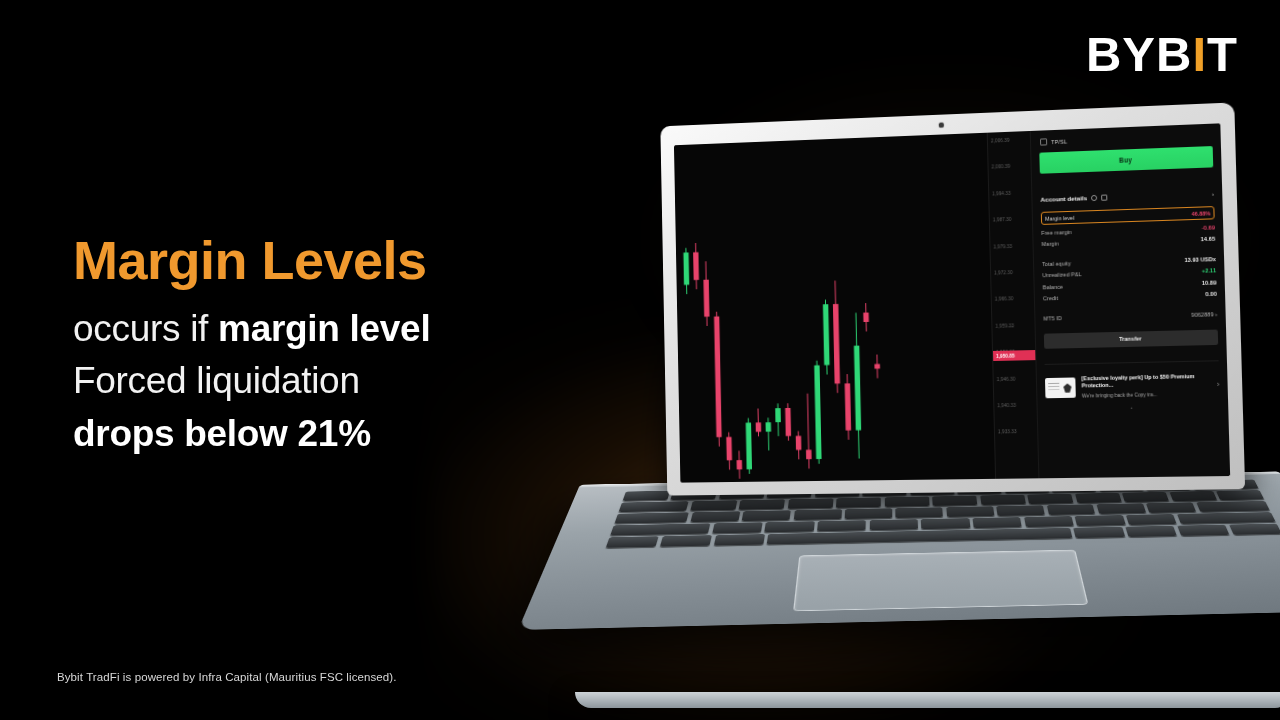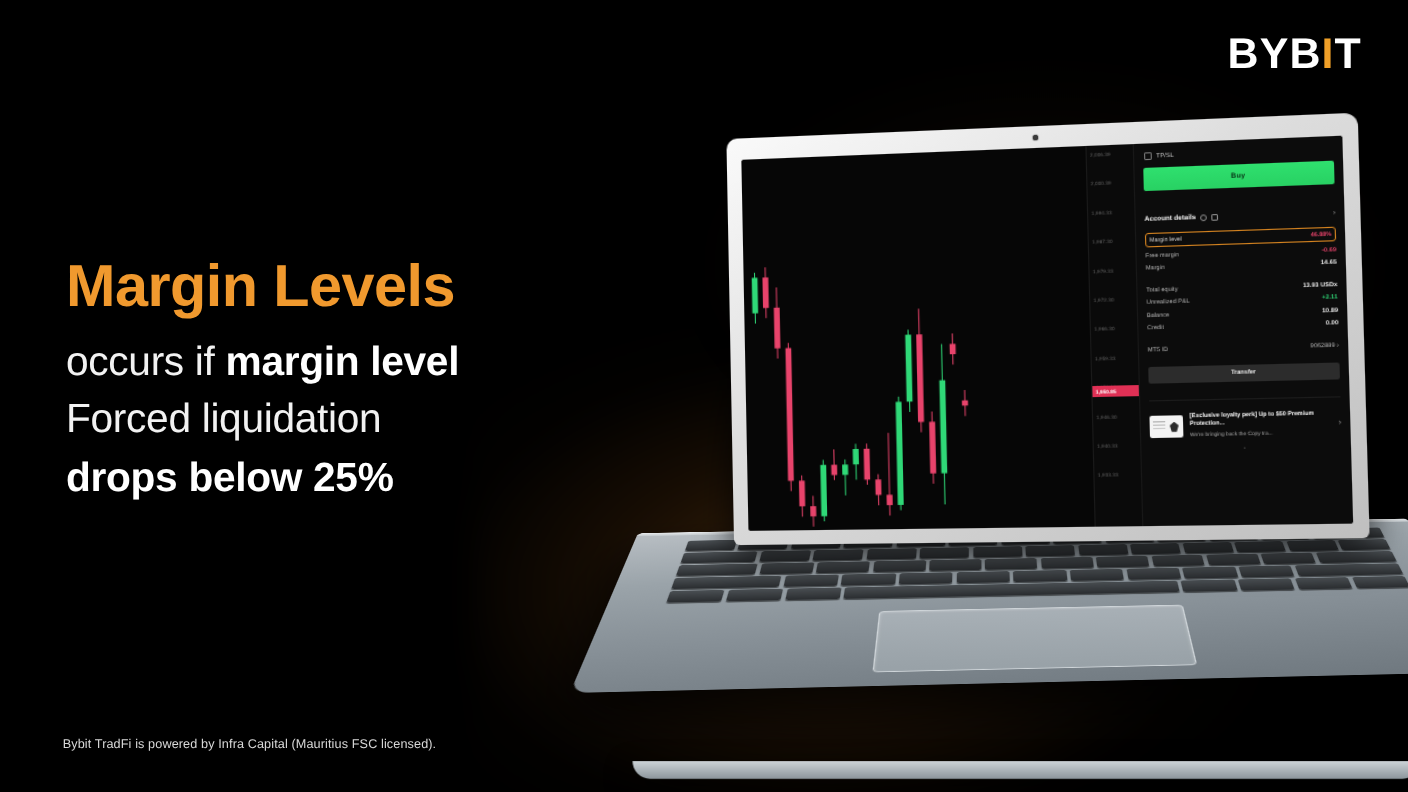--- a/index.html
+++ b/index.html
@@ -19,27 +19,27 @@
   }
   .glow-top{
     position:absolute; left:640px; top:60px; width:620px; height:300px;
     background:radial-gradient(ellipse at 50% 60%, rgba(70,45,15,.38) 0%, rgba(35,22,8,.16) 45%, rgba(0,0,0,0) 72%);
     filter:blur(20px); pointer-events:none;
   }
 
   
   .logo{
     position:absolute; right:42px; top:30px;
-    font-size:39px; font-weight:700; letter-spacing:1px;
+    font-size:49px; font-weight:700; letter-spacing:1px;
     color:#fff; display:flex; align-items:center; line-height:1;
   }
   .logo .acc{ color:#f0a028; }
 
   
-  .copy{ position:absolute; left:60px; top:232px; width:520px; }
+  .copy{ position:absolute; left:73px; top:232px; width:520px; }
   .headline{
     font-size:54px; font-weight:700; color:#f0992e; line-height:1.05;
     letter-spacing:-.5px; margin-bottom:14px;
   }
   .sub{
     font-size:37px; font-weight:400; color:#f2f2f2; line-height:1.42;
     letter-spacing:-.3px;
   }
   .sub b{ font-weight:700; color:#fff; }
 
@@ -209,21 +209,21 @@
   <span>BYB</span>
     <span class="acc">I</span>
     <span>T</span>
 </div>
 
 <div class="copy">
   <div class="headline">Margin Levels</div>
   <div class="sub">
     <div><span>occurs if </span><b>margin level</b></div>
     <div>Forced liquidation</div>
-    <div><b>drops below 25%</b></div>
+    <div><b>drops below 21%</b></div>
   </div>
 </div>
 
 <div class="footnote">Bybit TradFi is powered by Infra Capital (Mauritius FSC licensed).</div>
 
 <div class="laptop">
 
   <div class="base">
     <div class="kb">
       <div class="kr">

